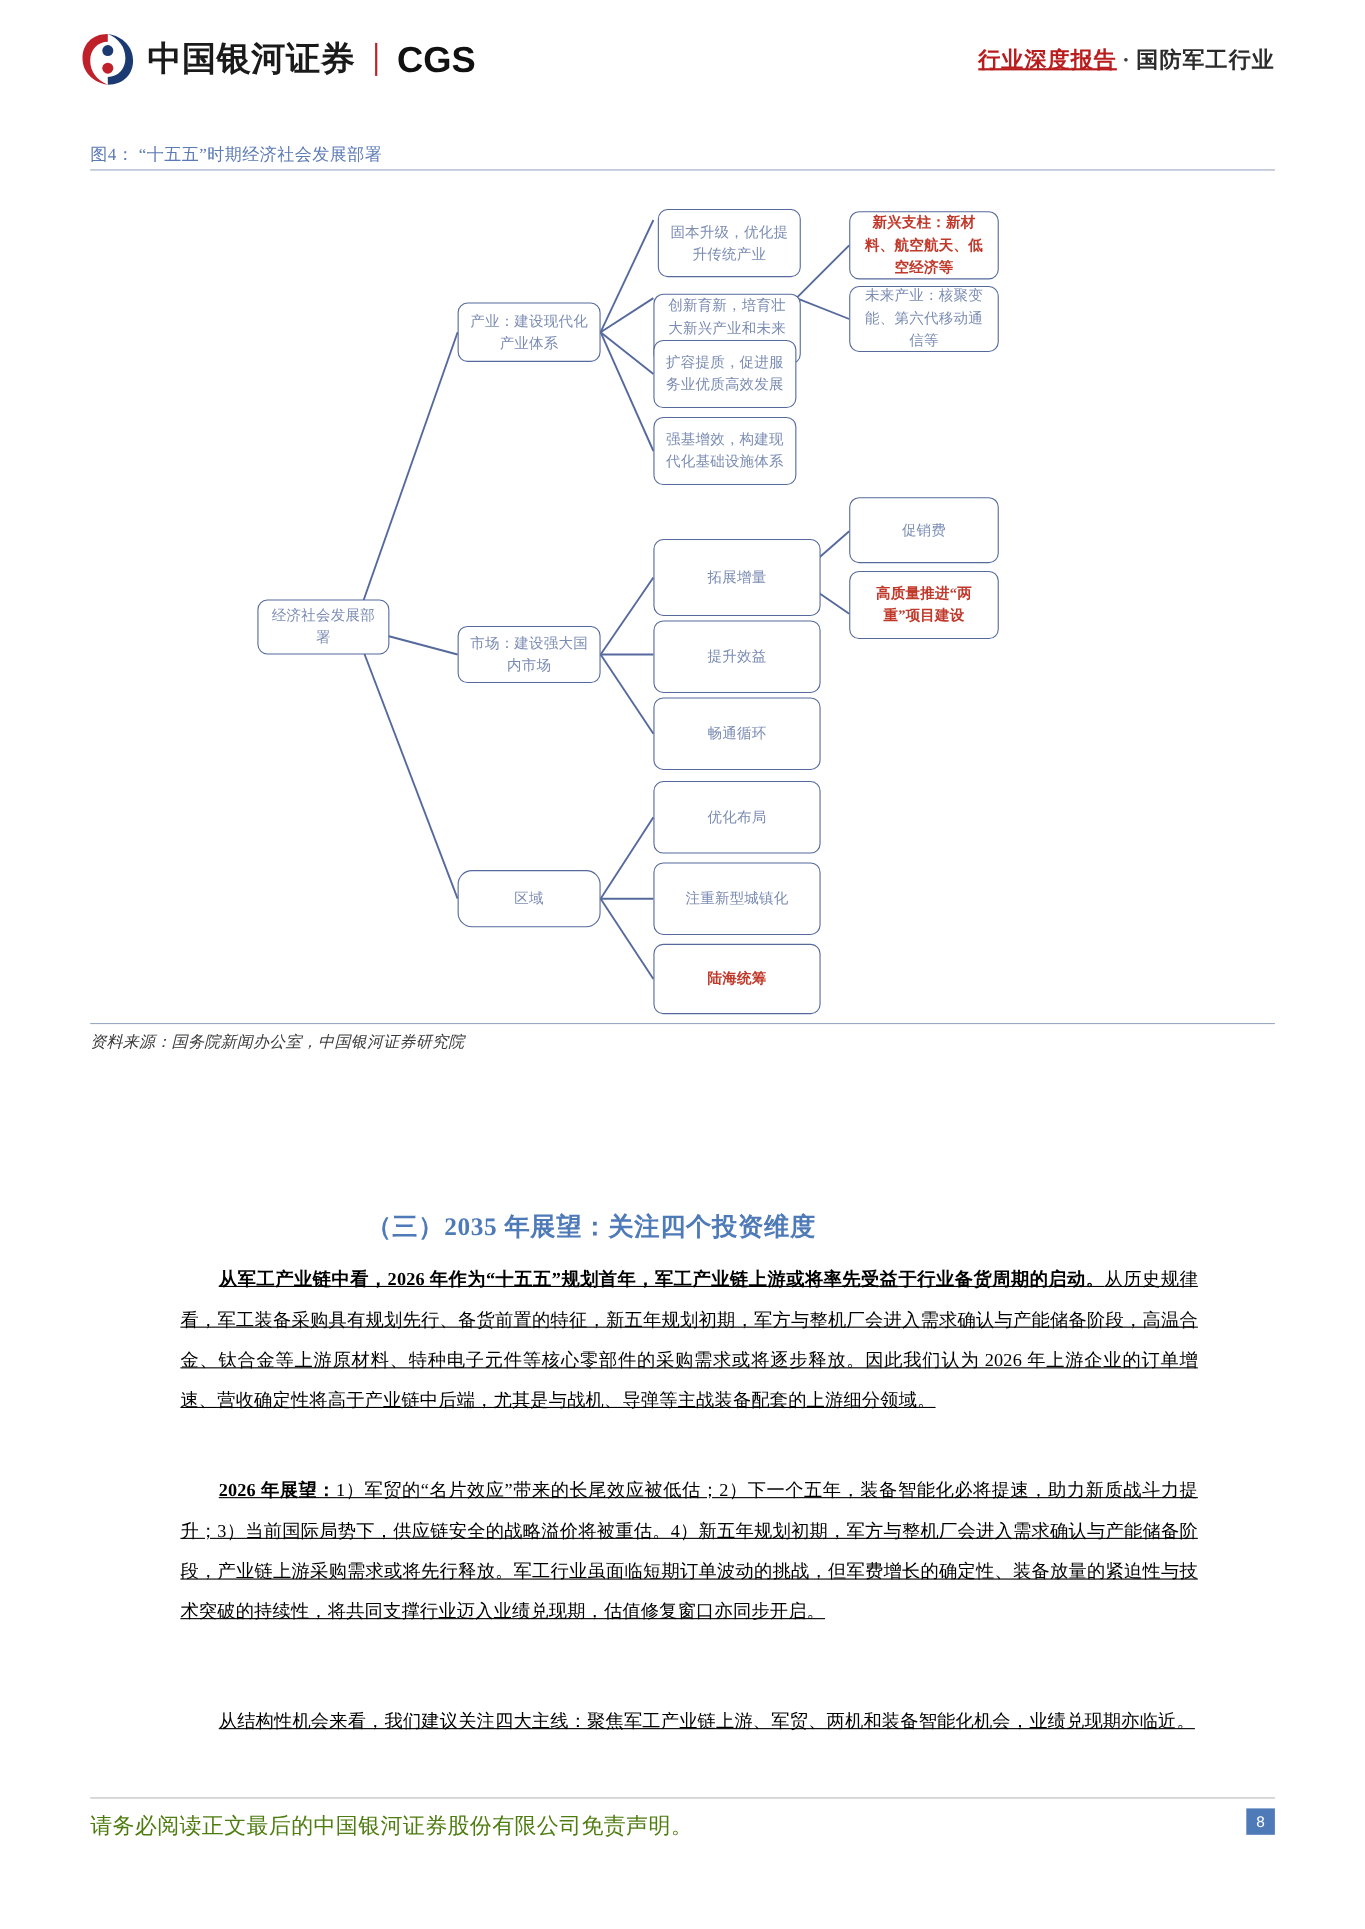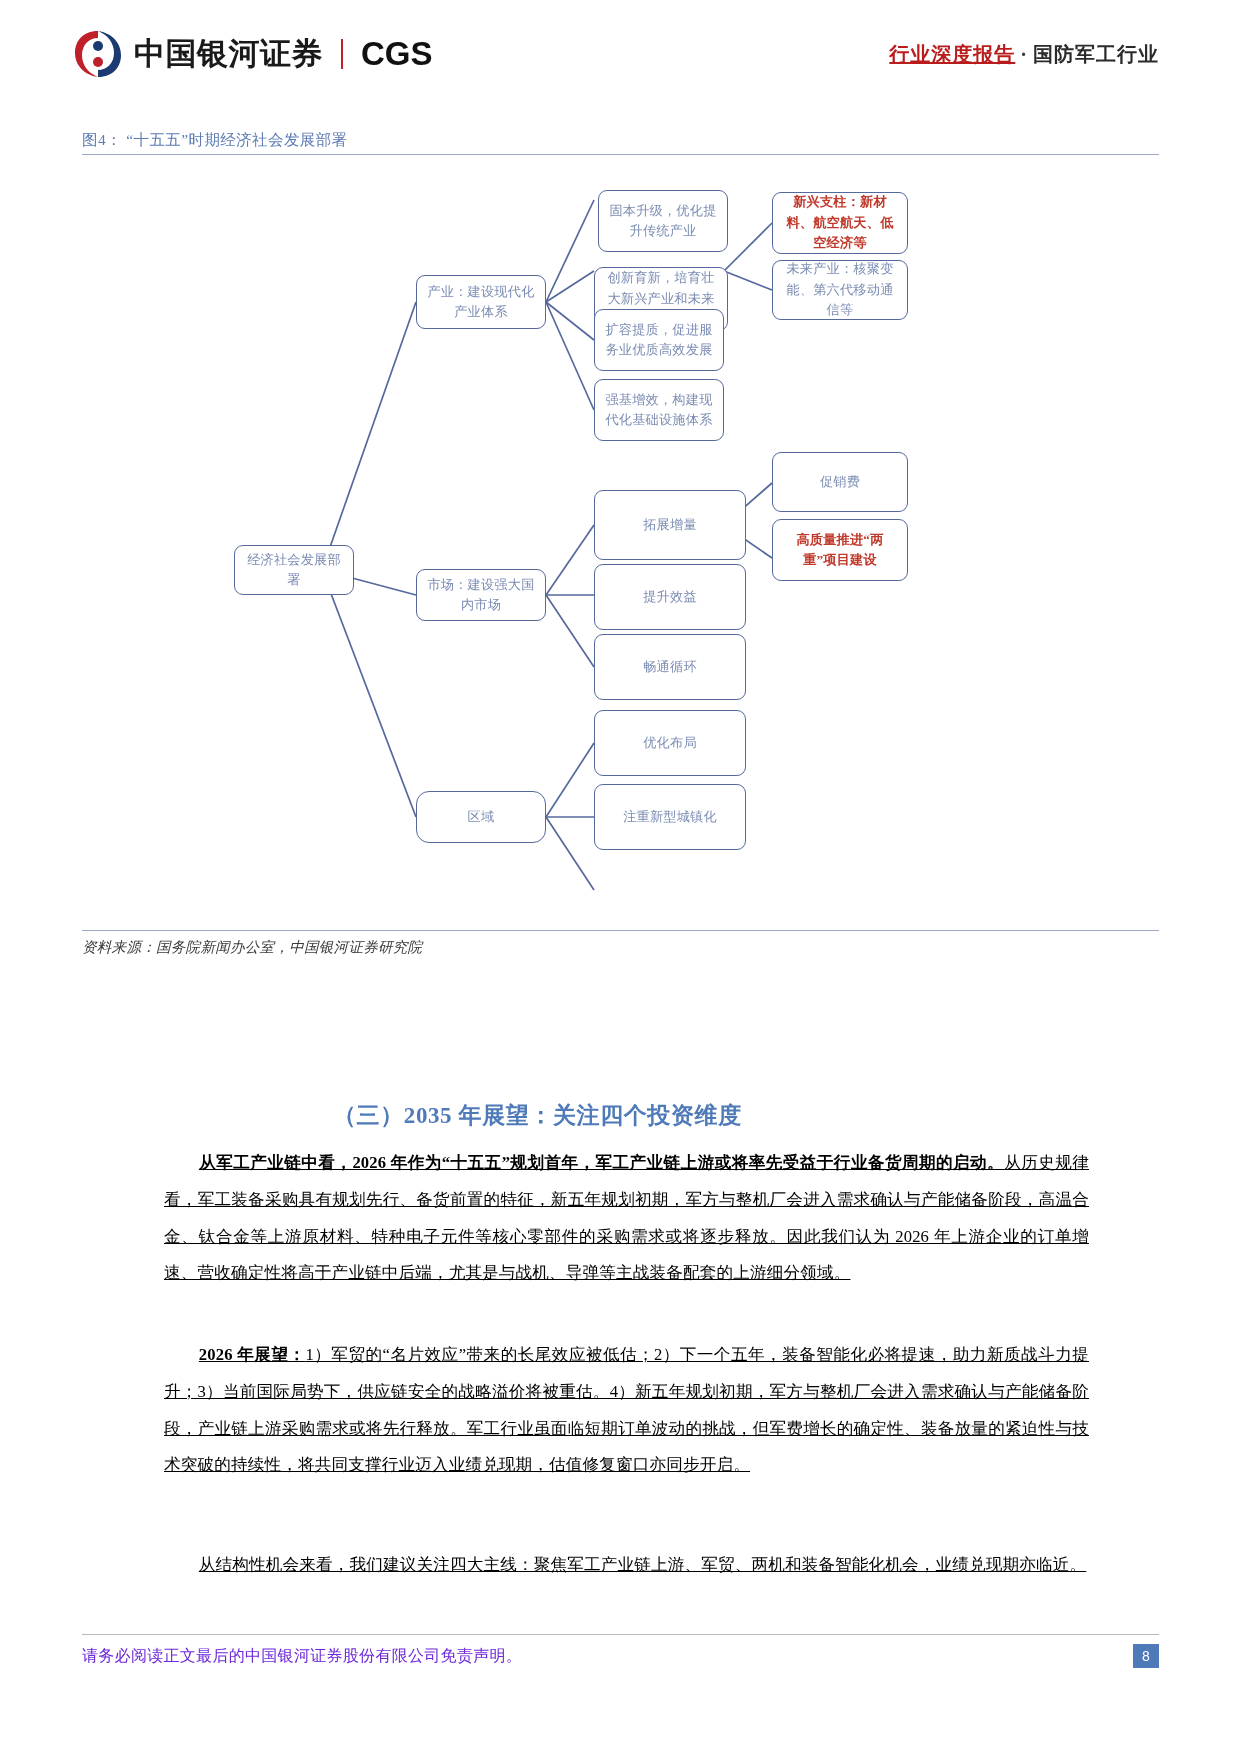--- a/index.html
+++ b/index.html
@@ -166,22 +166,22 @@
   
   .footer-rule {
     position: absolute;
     left: 82px; top: 1634px;
     width: 1077px; height: 1px;
     background: #b9b9b9;
   }
   .footer-text {
     position: absolute;
     left: 82px; top: 1646px;
-    font-size: 16px;
-    color: #6d28d9;
+    font-size: 20px;
+    color: #4d7c0f;
     letter-spacing: 0.3px;
     white-space: nowrap;
   }
   .page-num {
     position: absolute;
     right: 82px; top: 1644px;
     width: 26px; height: 24px;
     background: #4f7ab8;
     color: #ffffff;
     font-size: 14px;
@@ -261,20 +261,21 @@
 
   <div class="node" style="left:512px; top:335px; width:152px; height:70px;">拓展增量</div>
   <div class="node" style="left:512px; top:409px; width:152px; height:66px;">提升效益</div>
   <div class="node" style="left:512px; top:479px; width:152px; height:66px;">畅通循环</div>
 
   <div class="node" style="left:690px; top:297px; width:136px; height:60px;">促销费</div>
   <div class="node red" style="left:690px; top:364px; width:136px; height:62px;">高质量推进“两重”项目建设</div>
 
   <div class="node" style="left:512px; top:555px; width:152px; height:66px;">优化布局</div>
   <div class="node" style="left:512px; top:629px; width:152px; height:66px;">注重新型城镇化</div>
+  <div class="node red" style="left:512px; top:703px; width:152px; height:64px;">陆海统筹</div>
 </div>
 
 <div class="fig-rule-bottom"></div>
 <div class="fig-source">资料来源：国务院新闻办公室，中国银河证券研究院</div>
 
 <div class="section-heading">（三）2035 年展望：关注四个投资维度</div>
 
 <div class="para p1"><span class="indent"></span><b>从军工产业链中看，2026 年作为“十五五”规划首年，军工产业链上游或将率先受益于行业备货周期的启动。</b><span>从历史规律看，军工装备采购具有规划先行、备货前置的特征，新五年规划初期，军方与整机厂会进入需求确认与产能储备阶段，高温合金、钛合金等上游原材料、特种电子元件等核心零部件的采购需求或将逐步释放。因此我们认为 2026 年上游企业的订单增速、营收确定性将高于产业链中后端，尤其是与战机、导弹等主战装备配套的上游细分领域。</span></div>
 
 <div class="para p2"><span class="indent"></span><b>2026 年展望：</b><span>1）军贸的“名片效应”带来的长尾效应被低估；2）下一个五年，装备智能化必将提速，助力新质战斗力提升；3）当前国际局势下，供应链安全的战略溢价将被重估。4）新五年规划初期，军方与整机厂会进入需求确认与产能储备阶段，产业链上游采购需求或将先行释放。军工行业虽面临短期订单波动的挑战，但军费增长的确定性、装备放量的紧迫性与技术突破的持续性，将共同支撑行业迈入业绩兑现期，估值修复窗口亦同步开启。</span></div>

